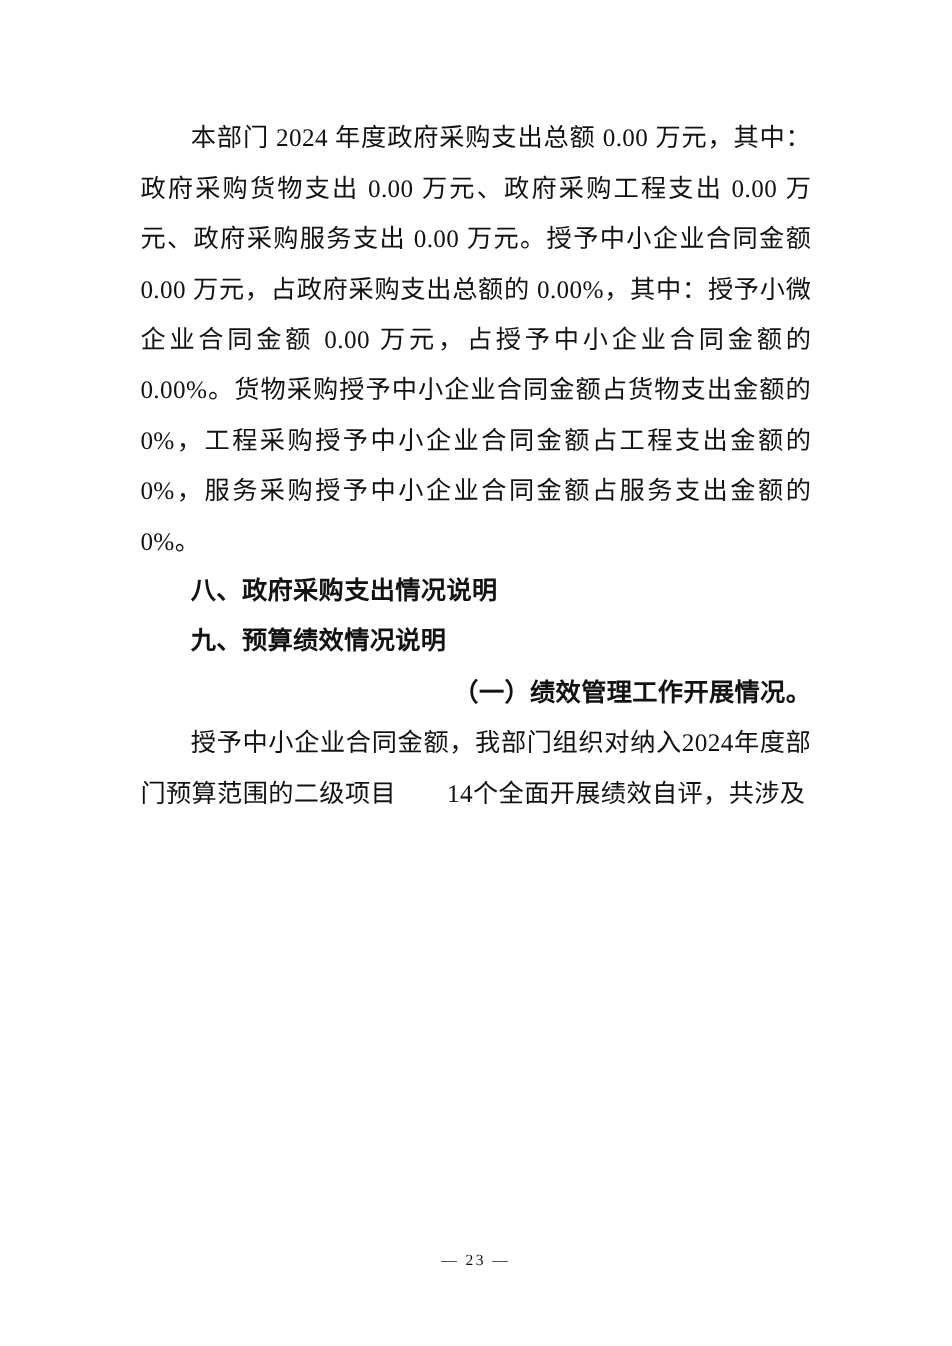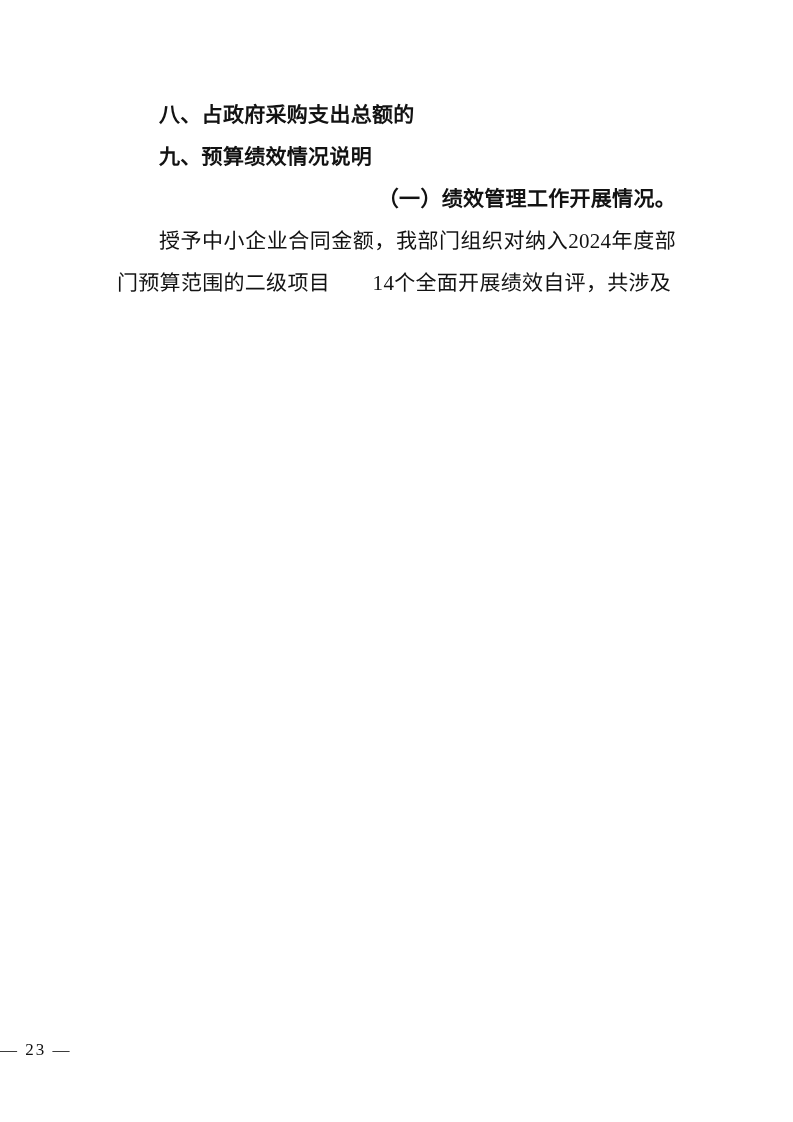--- a/index.html
+++ b/index.html
@@ -42,31 +42,33 @@
     font-family: "Liberation Serif", "DejaVu Serif", serif;
     font-weight: 700;
     text-indent: 2em;
     text-align: right;
   }
   .page-number {
     position: absolute;
     left: 0;
     right: 0;
     top: 1036px;
+    text-align: center;
     font-family: "Liberation Serif", "DejaVu Serif", serif;
-    font-size: 17px;
+    font-size: 13px;
     line-height: 28px;
     color: #121212;
     letter-spacing: 2px;
   }
 </style>
 </head>
 <body>
 
 <div class="page">
   <div class="content" id="doc-content">
-      <div class="block heading">八、占政府采购支出总额的</div>
+      <div class="block paragraph">本部门 2024 年度政府采购支出总额 0.00 万元，其中：政府采购货物支出 0.00 万元、政府采购工程支出 0.00 万元、政府采购服务支出 0.00 万元。授予中小企业合同金额 0.00 万元，占政府采购支出总额的 0.00%，其中：授予小微企业合同金额 0.00 万元，占授予中小企业合同金额的 0.00%。货物采购授予中小企业合同金额占货物支出金额的 0%，工程采购授予中小企业合同金额占工程支出金额的 0%，服务采购授予中小企业合同金额占服务支出金额的 0%。</div>
+      <div class="block heading">八、政府采购支出情况说明</div>
       <div class="block heading">九、预算绩效情况说明</div>
       <div class="block subheading">（一）绩效管理工作开展情况。</div>
       <div class="block paragraph">授予中小企业合同金额，我部门组织对纳入2024年度部门预算范围的二级项目　　14个全面开展绩效自评，共涉及</div>
     </div>
   <div class="page-number">— 23 —</div>
 </div>
 
 </body></html>

